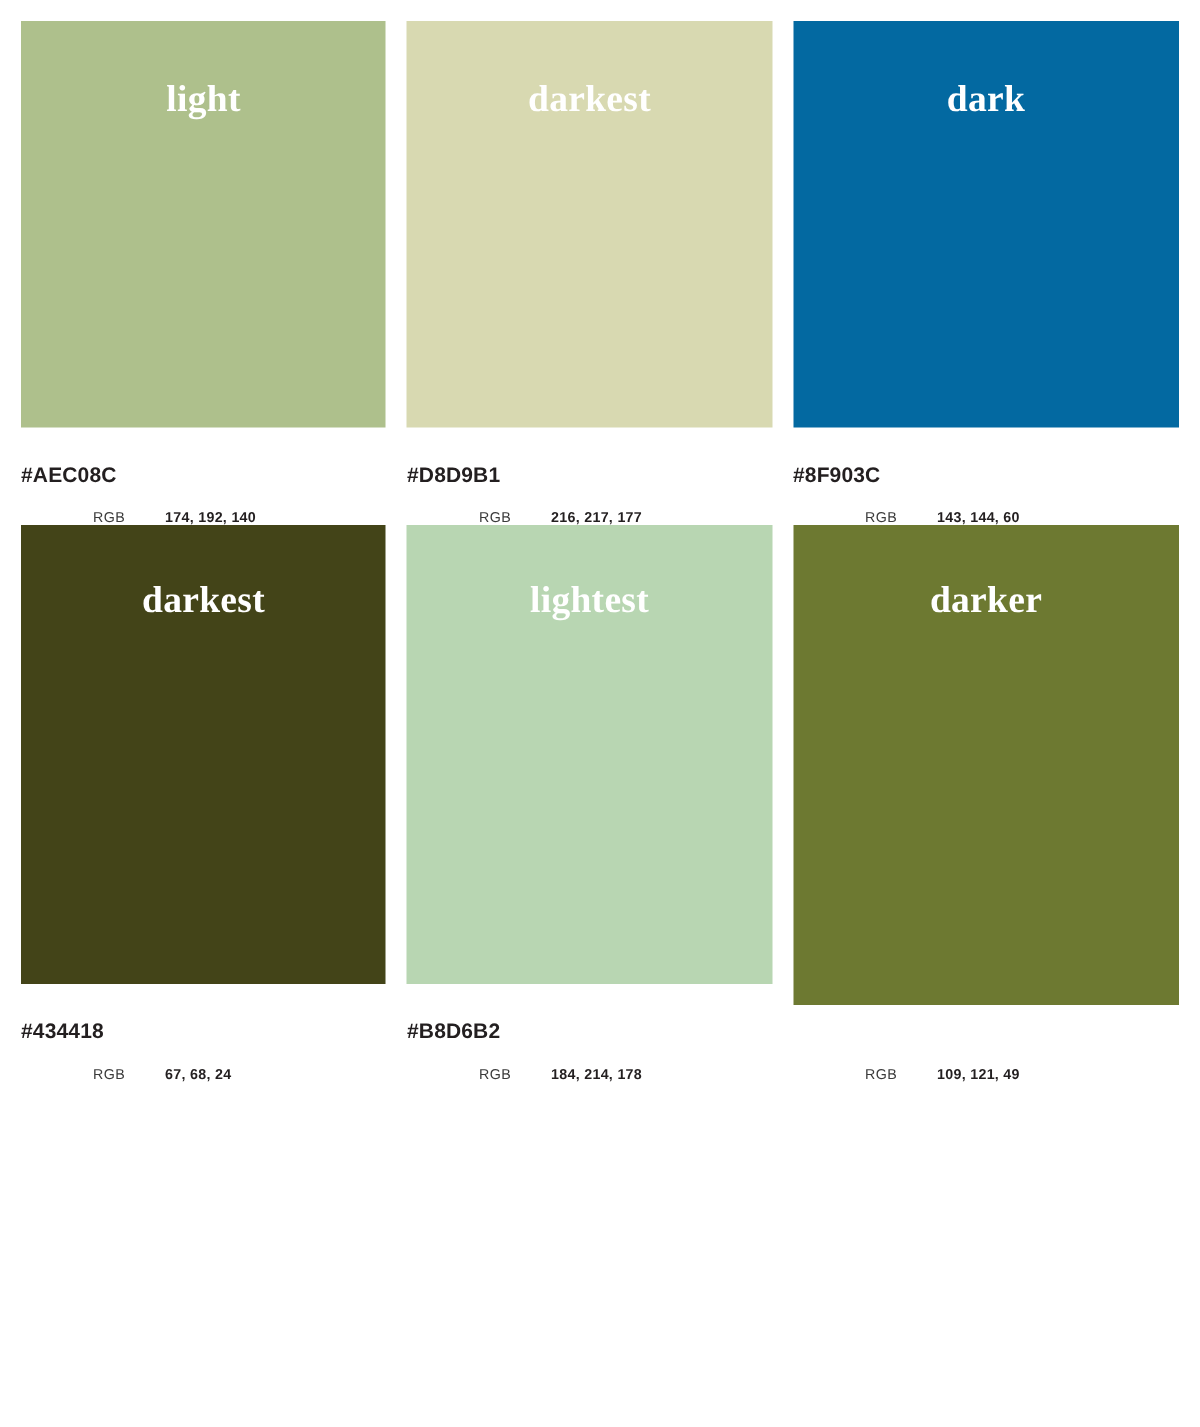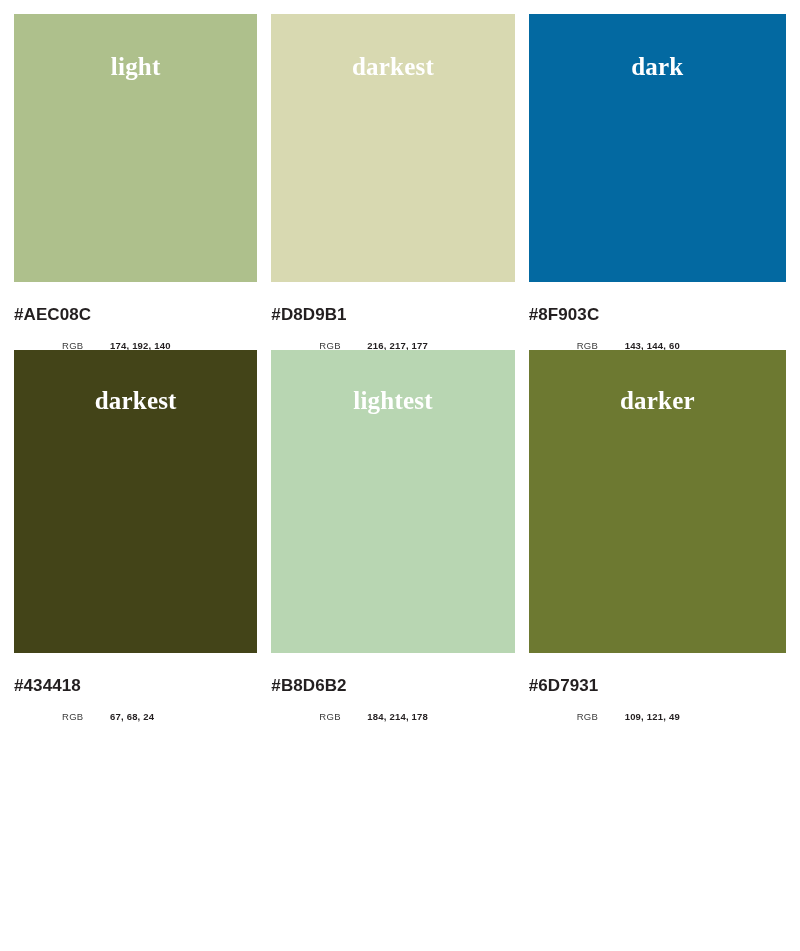--- a/index.html
+++ b/index.html
@@ -64,21 +64,21 @@
   .row-2 .swatch-label { margin-top: 38px; }
 
   
   .meta {
     padding-top: 24px;
   }
 
   .hex {
     font-family: "Liberation Sans", sans-serif;
     font-weight: bold;
-    font-size: 17px;
+    font-size: 14px;
     line-height: 1;
     color: #231f20;
     letter-spacing: 0.1px;
   }
 
   .rgb-line {
     margin-top: 18px;
     display: flex;
     align-items: flex-end;
     line-height: 1;
@@ -177,21 +177,20 @@
           <span class="rgb-val">184, 214, 178</span>
         </div>
       </div>
     </div>
 
     <div class="cell">
       <div class="swatch" style="background-color: rgb(109, 121, 49);">
         <span class="swatch-label" style="color: rgb(255, 255, 255);">darker</span>
       </div>
       <div class="meta">
-        <div class="hex">#6D7931</div>
         <div class="rgb-line">
           <span class="rgb-key">RGB</span>
           <span class="rgb-val">109, 121, 49</span>
         </div>
       </div>
     </div>
 
   </div>
 
 </div>

